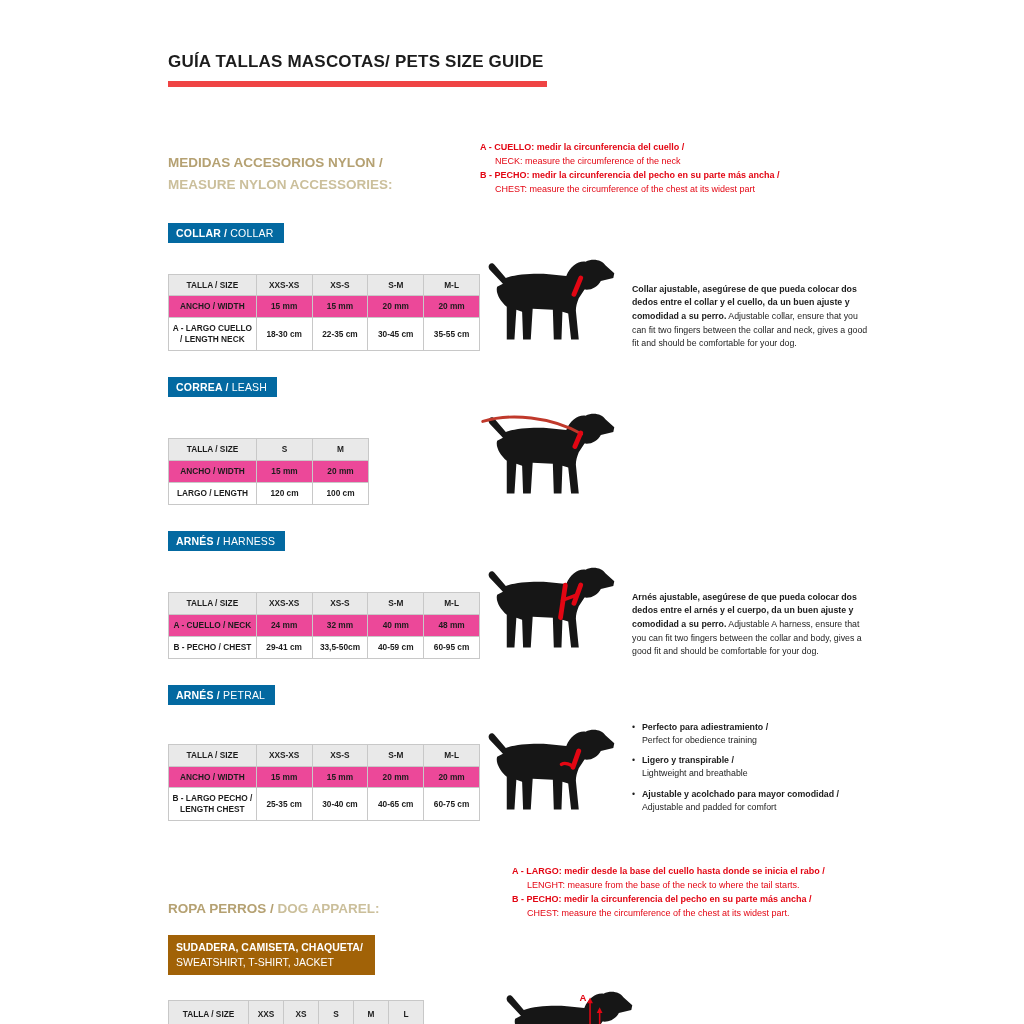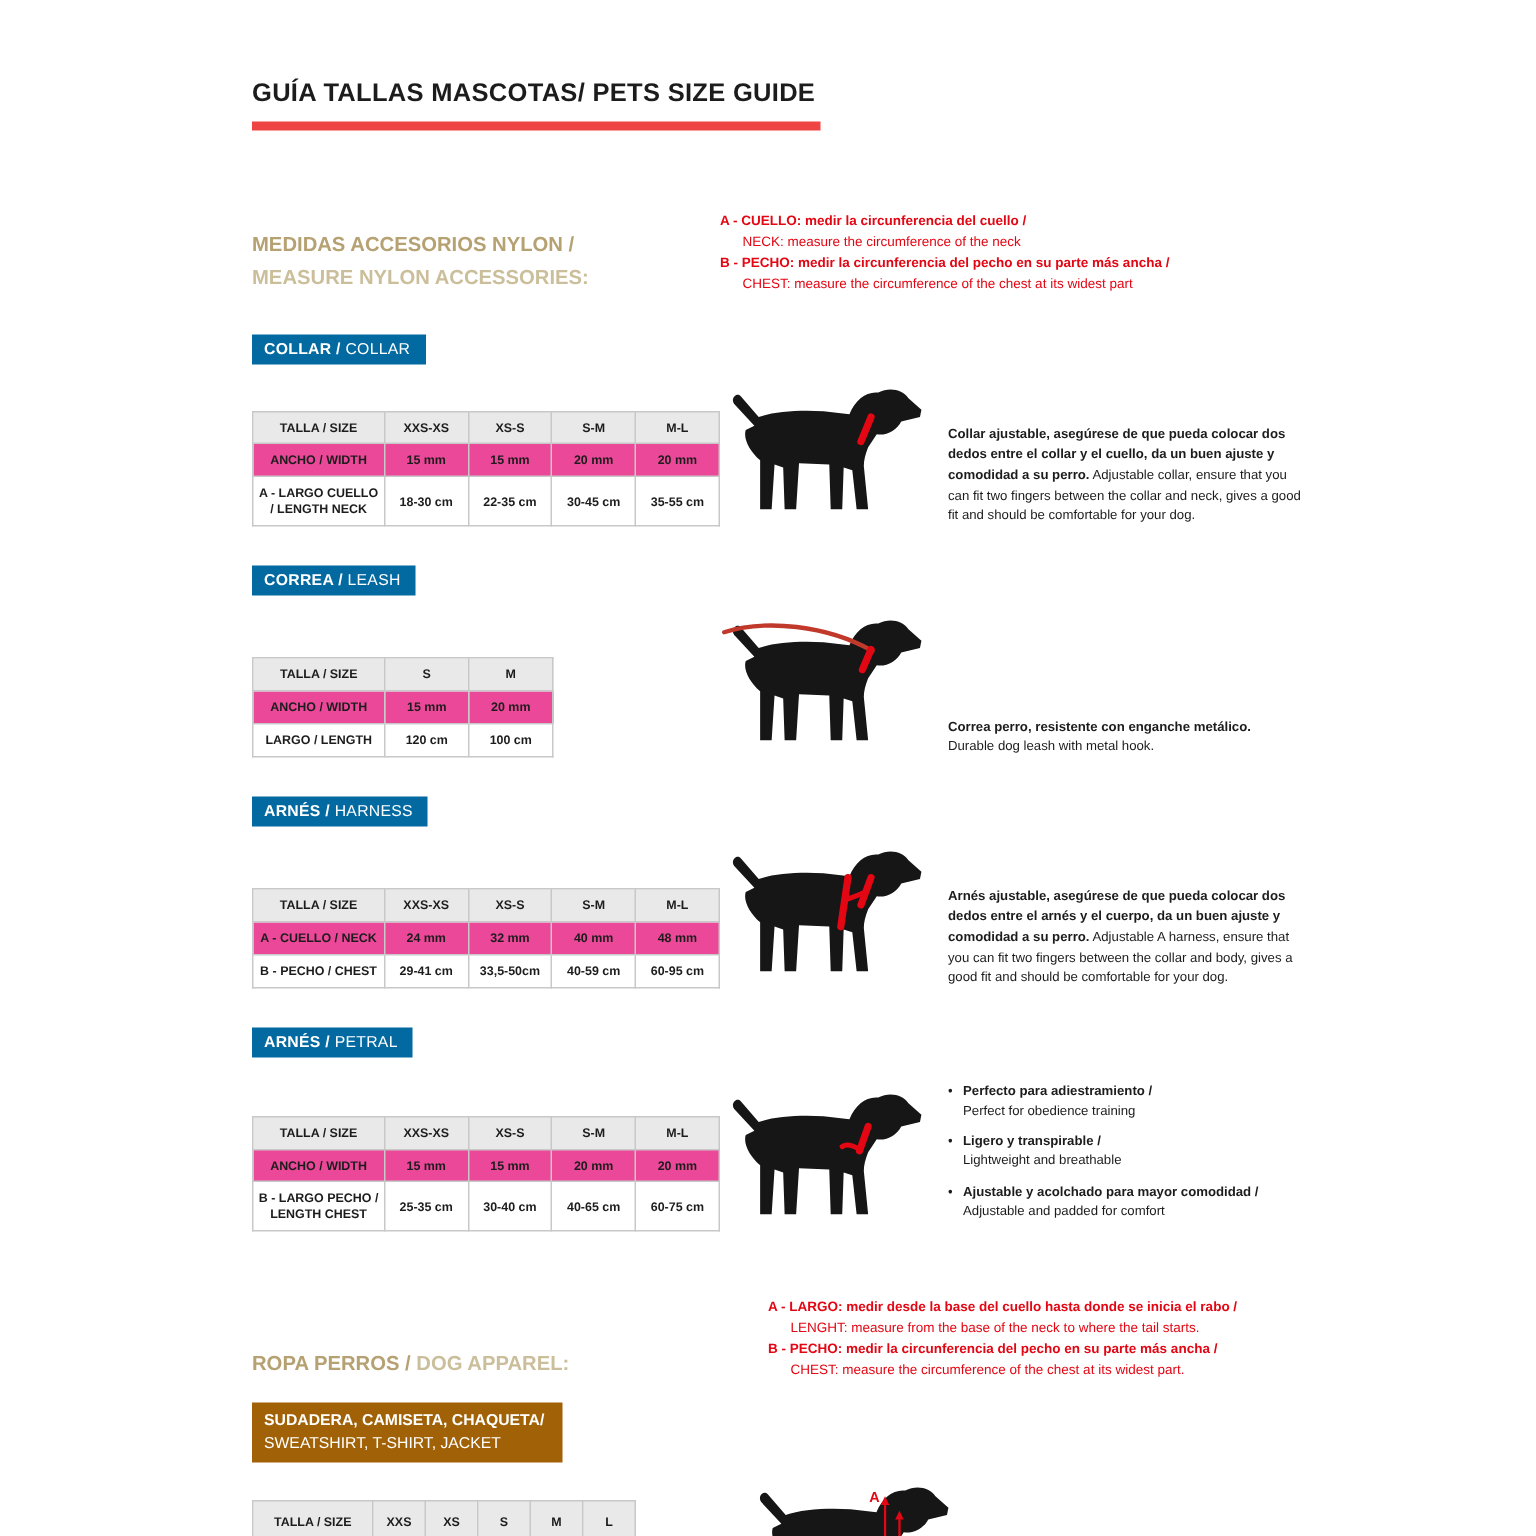--- a/index.html
+++ b/index.html
@@ -187,24 +187,20 @@
             </tr>
           </tbody>
             </table>
         </div>
         <div class="dog-col">
           <svg class="dog" viewBox="0 0 140 100">
             <use href="#dog-shape"></use>
             <path class="leashline" d="M104,26 C72,8 30,4 1,13"></path>
             <path class="accent5" d="M103,25 L97,39"></path>
           </svg>
-        </div>
-        <div class="desc-col vmid">
-          <div class="b">Correa perro, resistente con enganche metálico.</div>
-          <div>Durable dog leash with metal hook.</div>
         </div>
       </div>
     </div>
 
     
     <div>
       <div class="badge">
         <span class="b">ARNÉS / </span><span>HARNESS</span>
       </div>
       <div class="acc-row">

